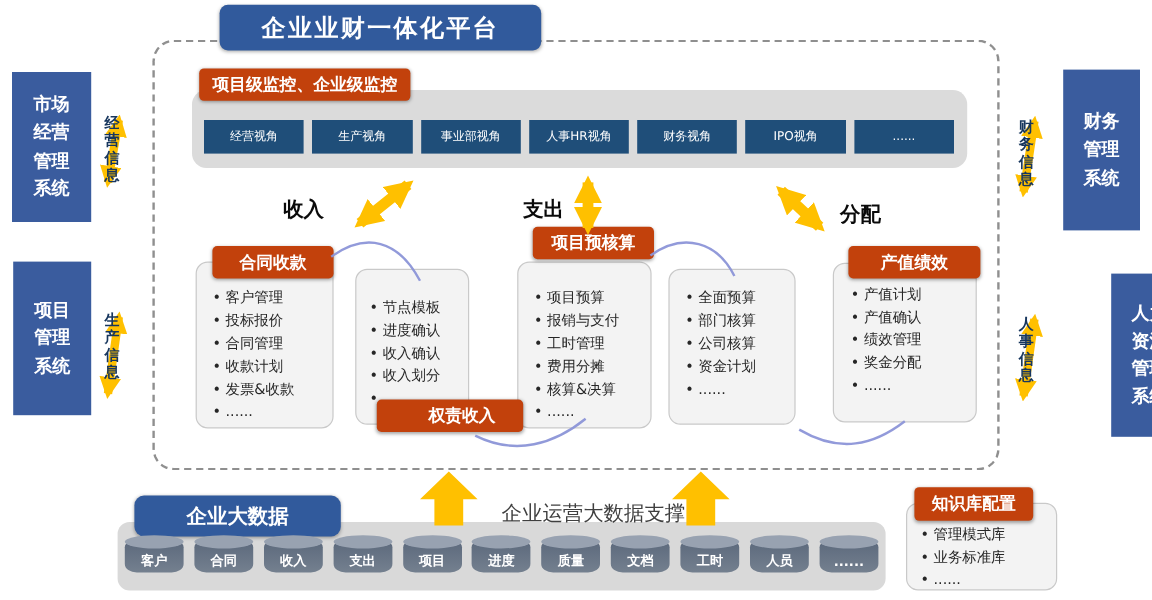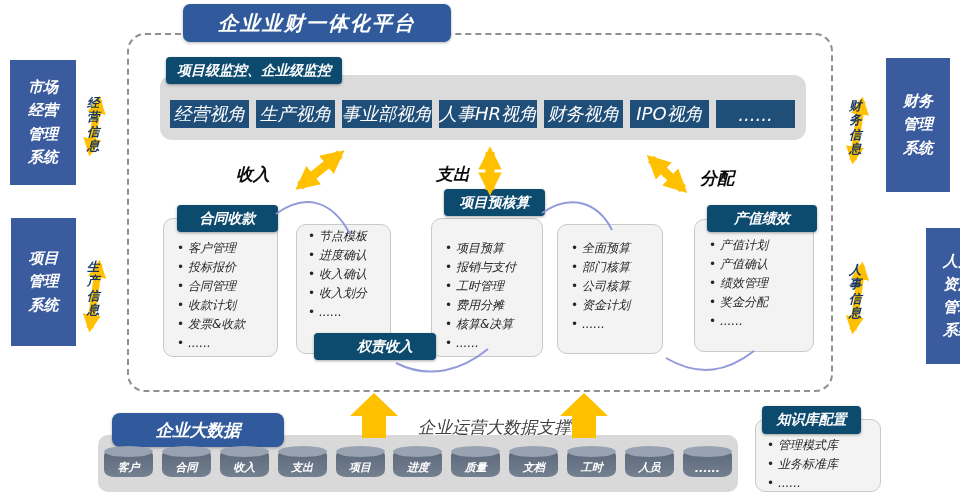--- a/index.html
+++ b/index.html
@@ -1,50 +1,50 @@
 <!DOCTYPE html>
 <html><head>
 <meta charset="utf-8">
 <style>
   html,body{margin:0;padding:0;background:#fff;}
   #canvas{position:relative;width:960px;height:500px;background:#ffffff;overflow:hidden;
           font-family:"DejaVu Sans","Liberation Sans",sans-serif;}
-  .abs{position:absolute;font-style:italic;}
+  .abs{position:absolute;}
   .center{display:flex;align-items:center;justify-content:center;}
 
   
   .dashed-area{left:127px;top:33px;width:702px;height:355px;border:2px dashed #8f8f8f;
                border-radius:18px;z-index:0;}
 
   
   .title-bar{left:183px;top:4px;width:268px;height:38px;background:#315A9C;border-radius:7px;
              color:#fff;font-size:20px;font-weight:bold;letter-spacing:2px;z-index:3;
              box-shadow:0 1px 3px rgba(0,0,0,.3);}
 
   
   .monitor-box{left:160px;top:75px;width:646px;height:65px;background:#dbdbdb;border-radius:12px;z-index:1;}
-  .dark-header{background:#0c4a6e;color:#fff;font-weight:bold;font-size:14px;border-radius:4px;
+  .dark-header{background:#c2410c;color:#fff;font-weight:bold;font-size:14px;border-radius:4px;
                box-shadow:0 1px 3px rgba(0,0,0,.35);z-index:2;}
   #monitor-header{left:166px;top:57px;width:176px;height:27px;}
   .views-row{left:170px;top:100px;width:625px;height:28px;display:flex;gap:7px;z-index:2;}
-  .view-btn{flex:1;background:#1F4E79;color:#fff;font-size:18px;display:flex;align-items:center;
+  .view-btn{flex:1;background:#1F4E79;color:#fff;font-size:10px;display:flex;align-items:center;
             justify-content:center;white-space:nowrap;}
 
   
   .flow-label{font-size:17px;font-weight:bold;color:#0a0a0a;z-index:4;}
   #lbl-income{left:236px;top:163px;}
   #lbl-expense{left:436px;top:163px;}
   #lbl-dist{left:700px;top:167px;}
 
   
   .card{background:#f3f3f3;border:1px solid #c9c9c9;border-radius:10px;z-index:1;box-sizing:border-box;}
   .card .item{font-size:12px;color:#262626;line-height:1.58;white-space:nowrap;}
   .card .item::before{content:"• ";}
   #card1{left:163px;top:218px;width:115px;height:139px;padding:20px 4px 0 13px;}
-  #card2{left:296px;top:224px;width:95px;height:130px;padding:2px 2px 0 11px;}
+  #card2{left:296px;top:224px;width:95px;height:130px;padding:22px 2px 0 11px;}
   #card3{left:431px;top:218px;width:112px;height:139px;padding:20px 4px 0 13px;}
   #card4{left:557px;top:224px;width:106px;height:130px;padding:14px 2px 0 13px;}
   #card5{left:694px;top:219px;width:120px;height:133px;padding:16px 4px 0 14px;}
   #h-card1{left:177px;top:205px;width:101px;height:27px;}
   #h-card2{left:314px;top:333px;width:102px;height:27px;padding-left:20px;}
   #h-card3{left:444px;top:189px;width:101px;height:27px;}
   #h-card4{left:576px;top:334px;width:102px;height:27px;}
   #h-card5{left:707px;top:205px;width:110px;height:27px;}
 
   

